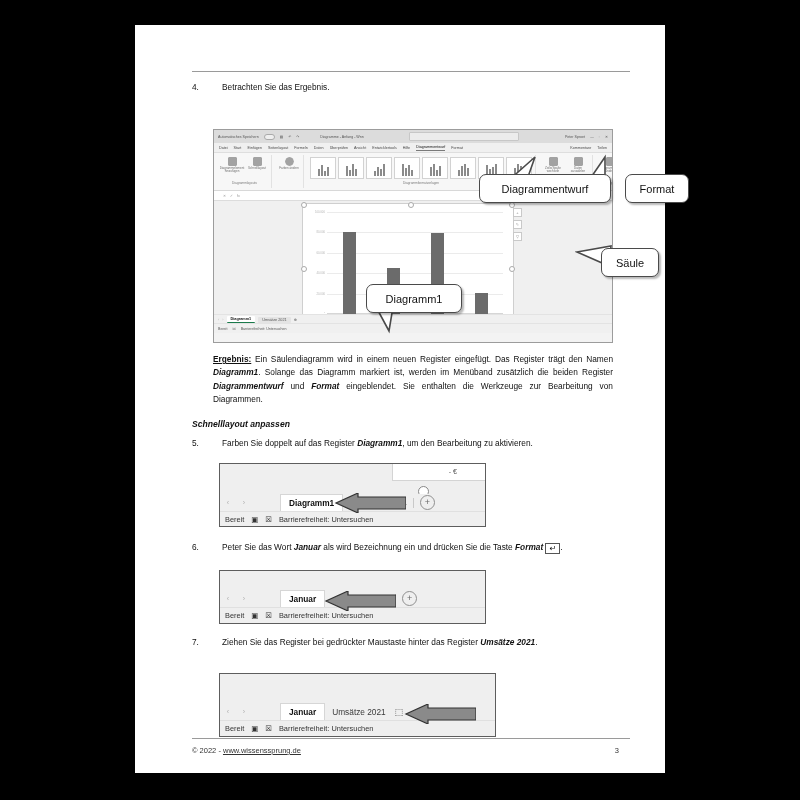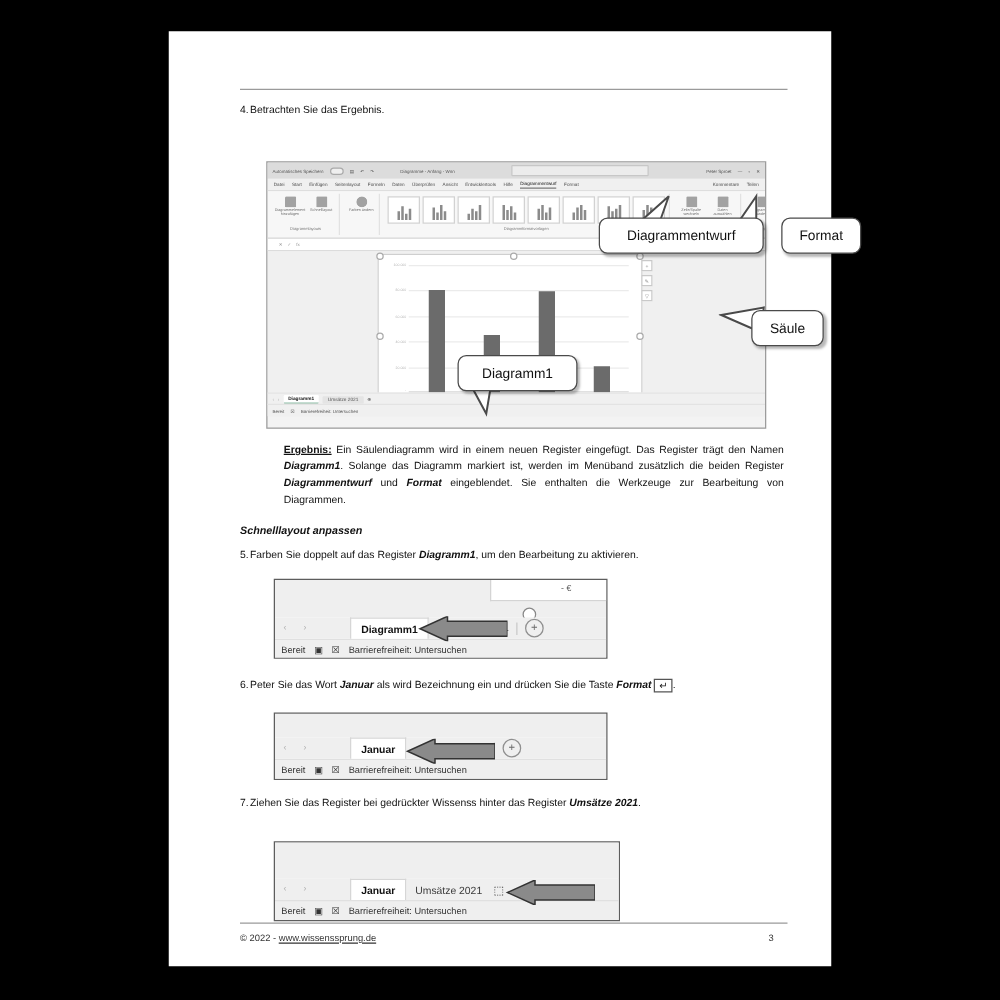--- a/index.html
+++ b/index.html
@@ -16,21 +16,21 @@
   
   .hdr{position:absolute;left:57px;top:22px;width:438px;}
   .logo{font-size:14px;letter-spacing:0.5px;font-weight:600;color:#3a3a3a;}
   .logo .lt{color:#b9b9b9;font-weight:400;}
   .hdr-right{position:absolute;right:0;bottom:2px;font-size:7.5px;font-weight:bold;color:#1a1a1a;}
   .hdr-rule{position:absolute;left:57px;top:46px;width:438px;border-top:1px solid #9a9a9a;}
 
   
   .step{position:absolute;font-size:8.3px;color:#111;line-height:1.45;}
   .step .num{position:absolute;left:0;top:0;}
-  .step .txt{display:block;margin-left:8px;}
+  .step .txt{display:block;margin-left:30px;}
   i.b{font-style:italic;font-weight:bold;}
   .para{position:absolute;font-size:8.3px;color:#111;line-height:1.62;text-align:justify;}
   .u{text-decoration:underline;font-weight:bold;}
   .subhead{position:absolute;font-size:8.6px;font-weight:bold;font-style:italic;color:#111;}
 
   .keycap{display:inline-block;border:1px solid #555;padding:0px 3px;
           font-size:8px;line-height:9px;vertical-align:-1px;background:#fff;}
 
   
   .xl{position:absolute;left:78px;top:104px;width:398px;height:212px;
@@ -356,21 +356,21 @@
     <span>Säule</span>
   </div>
 
   <svg class="ctail" style="left:232px;top:276px;width:60px;height:38px" viewBox="0 0 60 38">
     <path d="M8 4 L22 30 L26 6 Z" fill="#fff" stroke="#4a4a4a" stroke-width="1.6"></path>
   </svg>
   <div class="callout" style="left:231px;top:259px;width:94px;height:27px">
     <span>Diagramm1</span>
   </div>
 
-  <div class="para" style="left:92px;top:328px;width:400px;">
+  <div class="para" style="left:78px;top:328px;width:400px;">
     <span class="u">Ergebnis:</span><span> Ein Säulendiagramm wird in einem neuen Register eingefügt. Das Register trägt den Namen </span><i class="b">Diagramm1</i><span>. Solange das Diagramm markiert ist, werden im Menüband zusätzlich die beiden Register </span><i class="b">Diagrammentwurf</i><span> und </span><i class="b">Format</i><span> eingeblendet. Sie enthalten die Werkzeuge zur Bearbeitung von Diagrammen.</span>
   </div>
 
   <div class="subhead" style="left:57px;top:394px;">Schnelllayout anpassen</div>
 
   <div class="step" style="left:57px;top:412px;width:430px;">
     <span class="num">5.</span>
     <span class="txt"><span>Farben Sie doppelt auf das Register </span><i class="b">Diagramm1</i><span>, um den Bearbeitung zu aktivieren.</span></span>
   </div>
 
@@ -420,21 +420,21 @@
       <span>☒</span>
       <span>Barrierefreiheit: Untersuchen</span>
     </div>
     <svg class="bigarrow" style="left:100px;top:20px;width:76px;height:20px" viewBox="0 0 76 20">
       <path d="M76 4 L76 16 L28 16 L28 20 L6 10 L28 0 L28 4 Z" fill="#8a8a8a" stroke="#333" stroke-width="1.2"></path>
     </svg>
   </div>
 
   <div class="step" style="left:57px;top:611px;width:430px;">
     <span class="num">7.</span>
-    <span class="txt"><span>Ziehen Sie das Register bei gedrückter Wissenss hinter das Register </span><i class="b">Umsätze 2021</i><span>.</span></span>
+    <span class="txt"><span>Ziehen Sie das Register bei gedrückter Maustaste hinter das Register </span><i class="b">Umsätze 2021</i><span>.</span></span>
   </div>
 
   <div class="fig" style="left:84px;top:648px;width:275px;height:62px;">
     <div class="fig-top" style="height:29px;"></div>
     <div class="fig-tabrow">
       <span class="arrownav">‹</span>
       <span class="arrownav">›</span>
       <span class="ftab act" style="margin-left:28px">Januar</span>
       <span class="ftab">Umsätze 2021</span>
       <span style="font-size:9px;color:#444;margin-left:2px">⬚</span>

